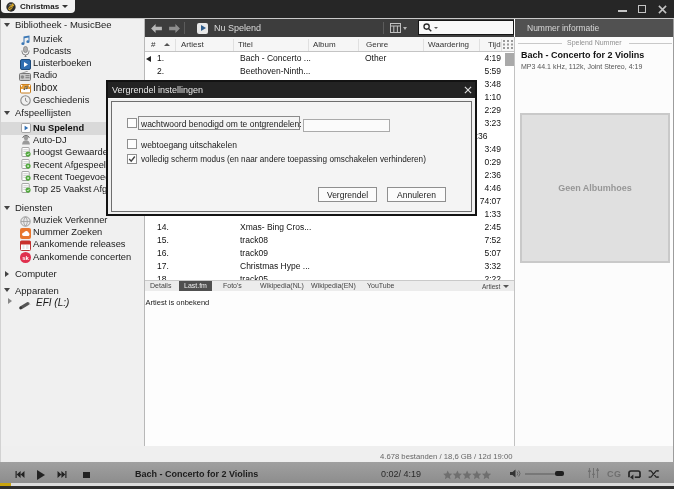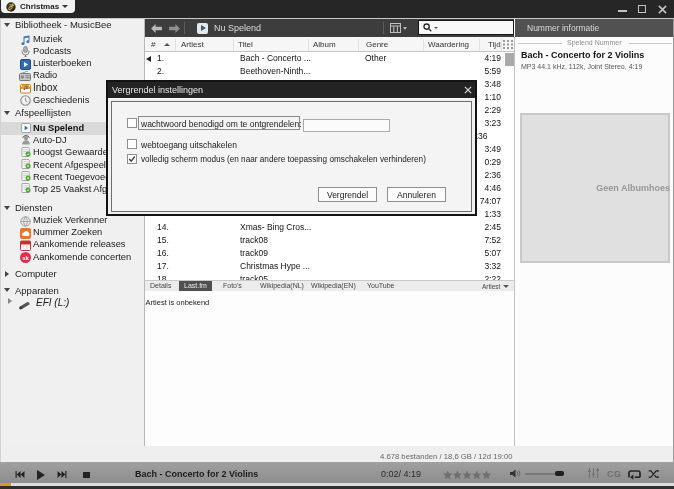--- a/index.html
+++ b/index.html
@@ -231,21 +231,21 @@
 </div>
 <div class="abs" style="left:505px;top:53px;width:9px;height:13px;background:#a9a9a9;"></div>
 <div class="abs" style="left:514px;top:37px;width:1px;height:409px;background:#c2c2c2;"></div>
 <div class="abs" style="left:515px;top:37px;width:159px;height:409px;background:#fcfcfc;"></div>
 <div class="abs" style="left:518px;top:43px;width:44px;height:1px;background:#c9c9c9;"></div>
 <div class="abs" style="left:629px;top:43px;width:43px;height:1px;background:#c9c9c9;"></div>
 <div class="tx" style="left:567px;top:39px;font-size:7px;color:#8f8f8f;">Spelend Nummer</div>
 <div class="tx" style="left:521px;top:50px;font-size:9px;font-weight:bold;color:#111;">Bach - Concerto for 2 Violins</div>
 <div class="tx" style="left:521px;top:63px;font-size:7px;color:#555;">MP3 44.1 kHz, 112k, Joint Stereo, 4:19</div>
 <div class="abs" style="left:520px;top:113px;width:150px;height:150px;background:#e0e0e0;border:2px solid #c9c9c9;box-sizing:border-box;"></div>
-<div class="tx" style="left:520px;top:183px;width:150px;text-align:right;font-size:9px;font-weight:bold;color:#979797;">Geen Albumhoes</div>
+<div class="tx" style="left:520px;top:183px;width:150px;text-align:center;font-size:9px;font-weight:bold;color:#979797;">Geen Albumhoes</div>
 <div class="abs" style="left:145px;top:280px;width:369px;height:11px;background:#ececec;border-top:1px solid #c9c9c9;box-sizing:border-box;"></div>
 <div class="tx" style="left:150px;top:282px;font-size:7px;color:#444;">Details</div>
 <div class="abs" style="left:179px;top:280.5px;width:33px;height:10.5px;background:#4f4f4f;"></div>
 <div class="tx" style="left:184px;top:282px;font-size:7px;color:#eee;">Last.fm</div>
 <div class="tx" style="left:223px;top:282px;font-size:7px;color:#444;">Foto's</div>
 <div class="tx" style="left:260px;top:282px;font-size:7px;color:#444;">Wikipedia(NL)</div>
 <div class="tx" style="left:311px;top:282px;font-size:7px;color:#444;">Wikipedia(EN)</div>
 <div class="tx" style="left:367px;top:282px;font-size:7px;color:#444;">YouTube</div>
 <div class="tx" style="left:482px;top:282.5px;font-size:6.5px;color:#444;">Artiest</div>
 <div class="abs" style="left:503px;top:284.5px;width:0;height:0;border-left:3px solid transparent;border-right:3px solid transparent;border-top:3.5px solid #555;"></div>

